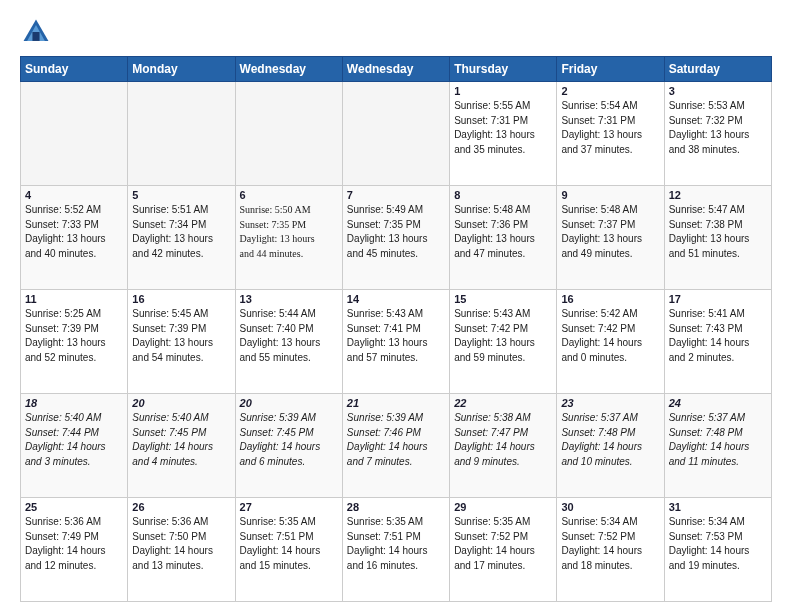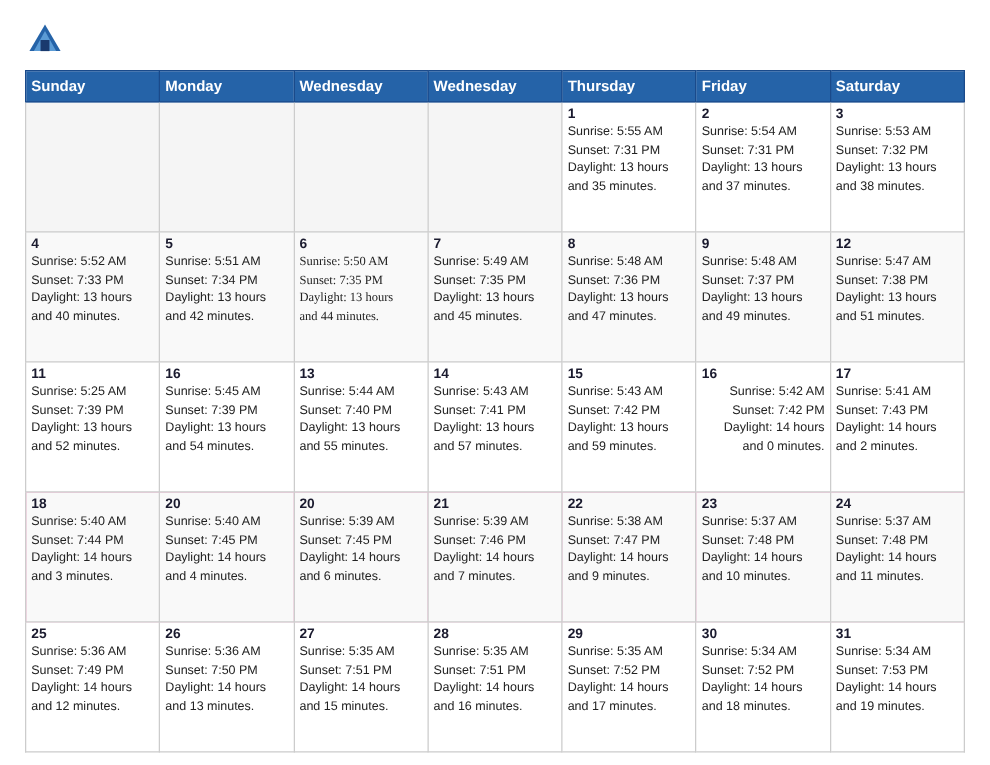--- a/index.html
+++ b/index.html
@@ -249,34 +249,34 @@
           </td>
           <td>
             <span class="day-num">15</span>
             <div class="day-info" style="white-space: pre-line;">Sunrise: 5:43 AM
 Sunset: 7:42 PM
 Daylight: 13 hours
 and 59 minutes.</div>
           </td>
           <td>
             <span class="day-num">16</span>
-            <div class="day-info" style="white-space: pre-line; text-align: right;">Sunrise: 5:42 AM
+            <div class="day-info" style="white-space: pre-line;">Sunrise: 5:42 AM
 Sunset: 7:42 PM
 Daylight: 14 hours
 and 0 minutes.</div>
           </td>
           <td>
             <span class="day-num">17</span>
             <div class="day-info" style="white-space: pre-line;">Sunrise: 5:41 AM
 Sunset: 7:43 PM
 Daylight: 14 hours
 and 2 minutes.</div>
           </td>
         </tr>
-        <tr style="background: #ec4899;">
+        <tr style="background: #fef9c3; font-style: italic;">
           <td>
             <span class="day-num">18</span>
             <div class="day-info" style="white-space: pre-line;">Sunrise: 5:40 AM
 Sunset: 7:44 PM
 Daylight: 14 hours
 and 3 minutes.</div>
           </td>
           <td>
             <span class="day-num">20</span>
             <div class="day-info" style="white-space: pre-line;">Sunrise: 5:40 AM

